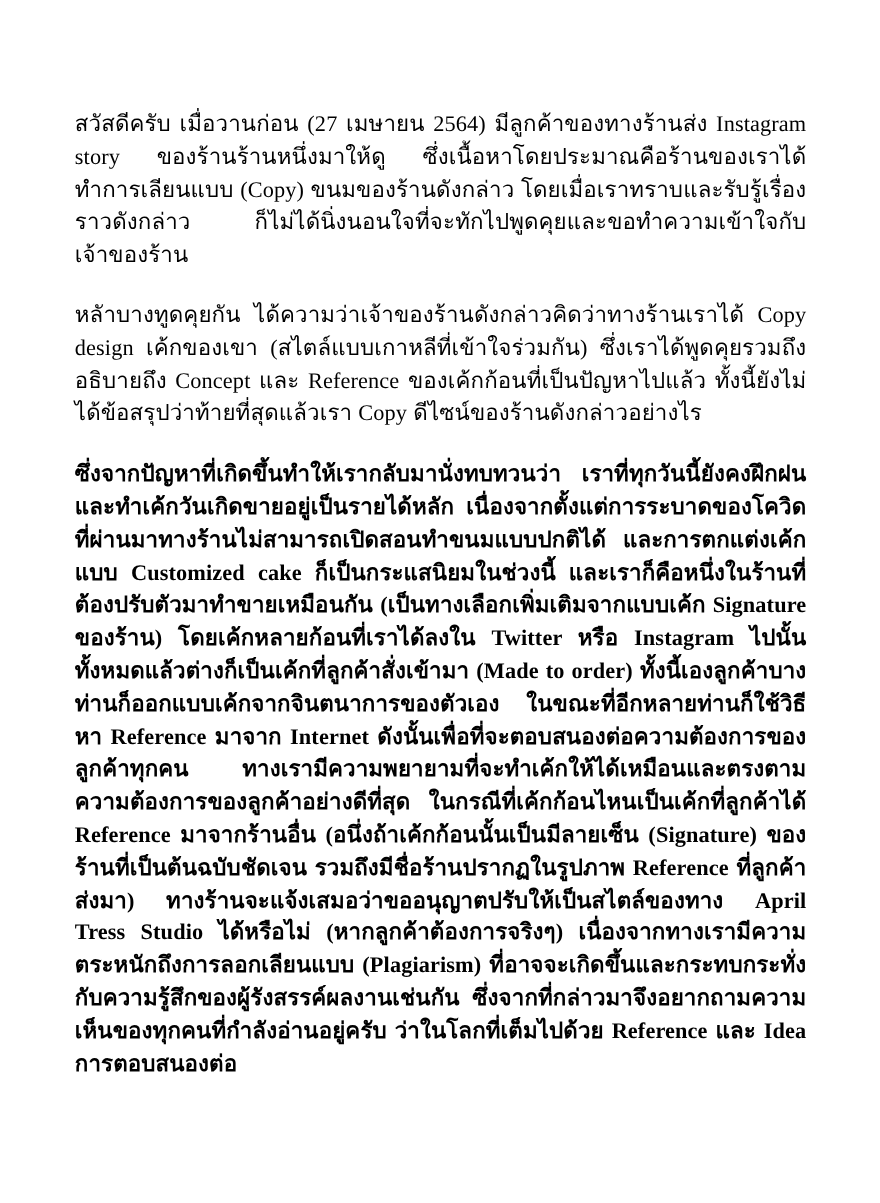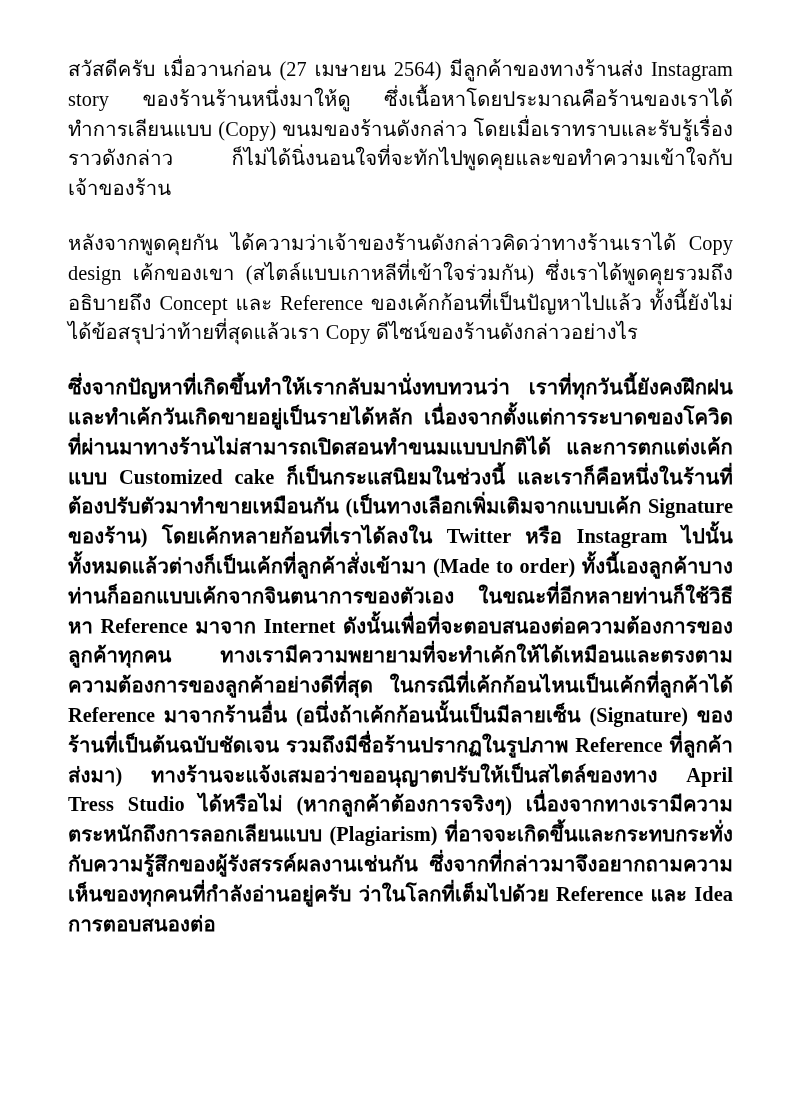--- a/index.html
+++ b/index.html
@@ -14,20 +14,21 @@
     font-family: "Liberation Serif", "DejaVu Serif", serif;
     color: #000000;
   }
   #page {
     position: relative;
     width: 800px;
     height: 970px;
     background: #ffffff;
     box-sizing: border-box;
     padding: 55px 67px 0 68px;
+    margin-top: 44px;
   }
   .doc-body {
     width: 665px;
   }
   .para {
     margin: 0 0 25px 0;
     padding: 0;
     text-align: justify;
     text-justify: inter-word;
     font-size: 20.3px;
@@ -46,18 +47,18 @@
   }
 </style>
 </head>
 <body>
 
 <div id="page">
   <div class="doc-body">
 
     <p class="para">สวัสดีครับ เมื่อวานก่อน (27 เมษายน 2564) มีลูกค้าของทางร้านส่ง Instagram story ของร้านร้านหนึ่งมาให้ดู ซึ่งเนื้อหาโดยประมาณคือร้านของเราได้ทำการเลียนแบบ (Copy) ขนมของร้านดังกล่าว โดยเมื่อเราทราบและรับรู้เรื่องราวดังกล่าว ก็ไม่ได้นิ่งนอนใจที่จะทักไปพูดคุยและขอทำความเข้าใจกับเจ้าของร้าน</p>
 
-    <p class="para">หลังจากพูดคุยกัน ได้ความว่าเจ้าของร้านดังกล่าวคิดว่าทางร้านเราได้ Copy design เค้กของเขา (สไตล์แบบเกาหลีที่เข้าใจร่วมกัน) ซึ่งเราได้พูดคุยรวมถึงอธิบายถึง Concept และ Reference ของเค้กก้อนที่เป็นปัญหาไปแล้ว ทั้งนี้ยังไม่ได้ข้อสรุปว่าท้ายที่สุดแล้วเรา Copy ดีไซน์ของร้านดังกล่าวอย่างไร</p>
+    <p class="para">หลัาบางทูดคุยกัน ได้ความว่าเจ้าของร้านดังกล่าวคิดว่าทางร้านเราได้ Copy design เค้กของเขา (สไตล์แบบเกาหลีที่เข้าใจร่วมกัน) ซึ่งเราได้พูดคุยรวมถึงอธิบายถึง Concept และ Reference ของเค้กก้อนที่เป็นปัญหาไปแล้ว ทั้งนี้ยังไม่ได้ข้อสรุปว่าท้ายที่สุดแล้วเรา Copy ดีไซน์ของร้านดังกล่าวอย่างไร</p>
 
     <p class="para">ซึ่งจากปัญหาที่เกิดขึ้นทำให้เรากลับมานั่งทบทวนว่า เราที่ทุกวันนี้ยังคงฝึกฝนและทำเค้กวันเกิดขายอยู่เป็นรายได้หลัก เนื่องจากตั้งแต่การระบาดของโควิดที่ผ่านมาทางร้านไม่สามารถเปิดสอนทำขนมแบบปกติได้ และการตกแต่งเค้กแบบ Customized cake ก็เป็นกระแสนิยมในช่วงนี้ และเราก็คือหนึ่งในร้านที่ต้องปรับตัวมาทำขายเหมือนกัน (เป็นทางเลือกเพิ่มเติมจากแบบเค้ก Signature ของร้าน) โดยเค้กหลายก้อนที่เราได้ลงใน Twitter หรือ Instagram ไปนั้น ทั้งหมดแล้วต่างก็เป็นเค้กที่ลูกค้าสั่งเข้ามา (Made to order) ทั้งนี้เองลูกค้าบางท่านก็ออกแบบเค้กจากจินตนาการของตัวเอง ในขณะที่อีกหลายท่านก็ใช้วิธีหา Reference มาจาก Internet ดังนั้นเพื่อที่จะตอบสนองต่อความต้องการของลูกค้าทุกคน ทางเรามีความพยายามที่จะทำเค้กให้ได้เหมือนและตรงตามความต้องการของลูกค้าอย่างดีที่สุด ในกรณีที่เค้กก้อนไหนเป็นเค้กที่ลูกค้าได้ Reference มาจากร้านอื่น (อนึ่งถ้าเค้กก้อนนั้นเป็นมีลายเซ็น (Signature) ของร้านที่เป็นต้นฉบับชัดเจน รวมถึงมีชื่อร้านปรากฏในรูปภาพ Reference ที่ลูกค้าส่งมา) ทางร้านจะแจ้งเสมอว่าขออนุญาตปรับให้เป็นสไตล์ของทาง April Tress Studio ได้หรือไม่ (หากลูกค้าต้องการจริงๆ) เนื่องจากทางเรามีความตระหนักถึงการลอกเลียนแบบ (Plagiarism) ที่อาจจะเกิดขึ้นและกระทบกระทั่งกับความรู้สึกของผู้รังสรรค์ผลงานเช่นกัน ซึ่งจากที่กล่าวมาจึงอยากถามความเห็นของทุกคนที่กำลังอ่านอยู่ครับ ว่าในโลกที่เต็มไปด้วย Reference และ Idea การตอบสนองต่อ</p>
 
   </div>
 </div>
 
 </body></html>

